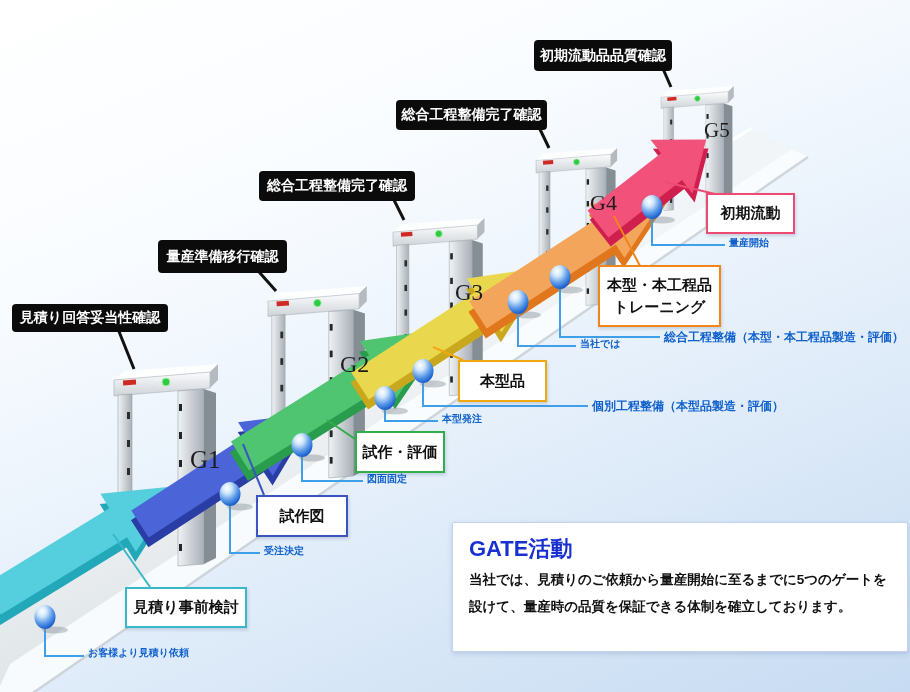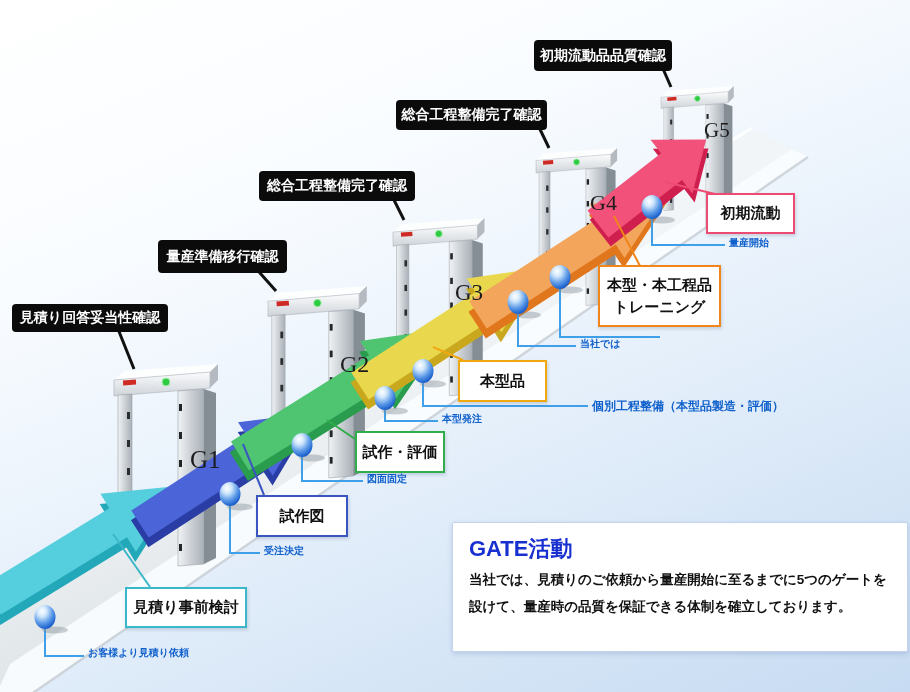--- a/index.html
+++ b/index.html
@@ -184,20 +184,21 @@
   <span>トレーニング</span>
 </div>
 <div class="sbox" style="left:706px;top:193px;width:85px;height:37px;border:2px solid #ee4b74;">初期流動</div>
 
 <div class="ms" style="left:88px;top:646px;">お客様より見積り依頼</div>
 <div class="ms" style="left:264px;top:544px;">受注決定</div>
 <div class="ms" style="left:367px;top:472px;">図面固定</div>
 <div class="ms" style="left:442px;top:412px;">本型発注</div>
 <div class="ms small" style="left:592px;top:398px;">個別工程整備（本型品製造・評価）</div>
 <div class="ms" style="left:580px;top:337px;">当社では</div>
+<div class="ms small" style="left:664px;top:329px;">総合工程整備（本型・本工程品製造・評価）</div>
 <div class="ms" style="left:729px;top:236px;">量産開始</div>
 
 <div class="panel">
   <div class="panel-title">GATE活動</div>
   <div class="panel-body">
     <span style="display:block;">当社では、見積りのご依頼から量産開始に至るまでに5つのゲートを</span>
     <span style="display:block;">設けて、量産時の品質を保証できる体制を確立しております。</span>
   </div>
 </div>
 

